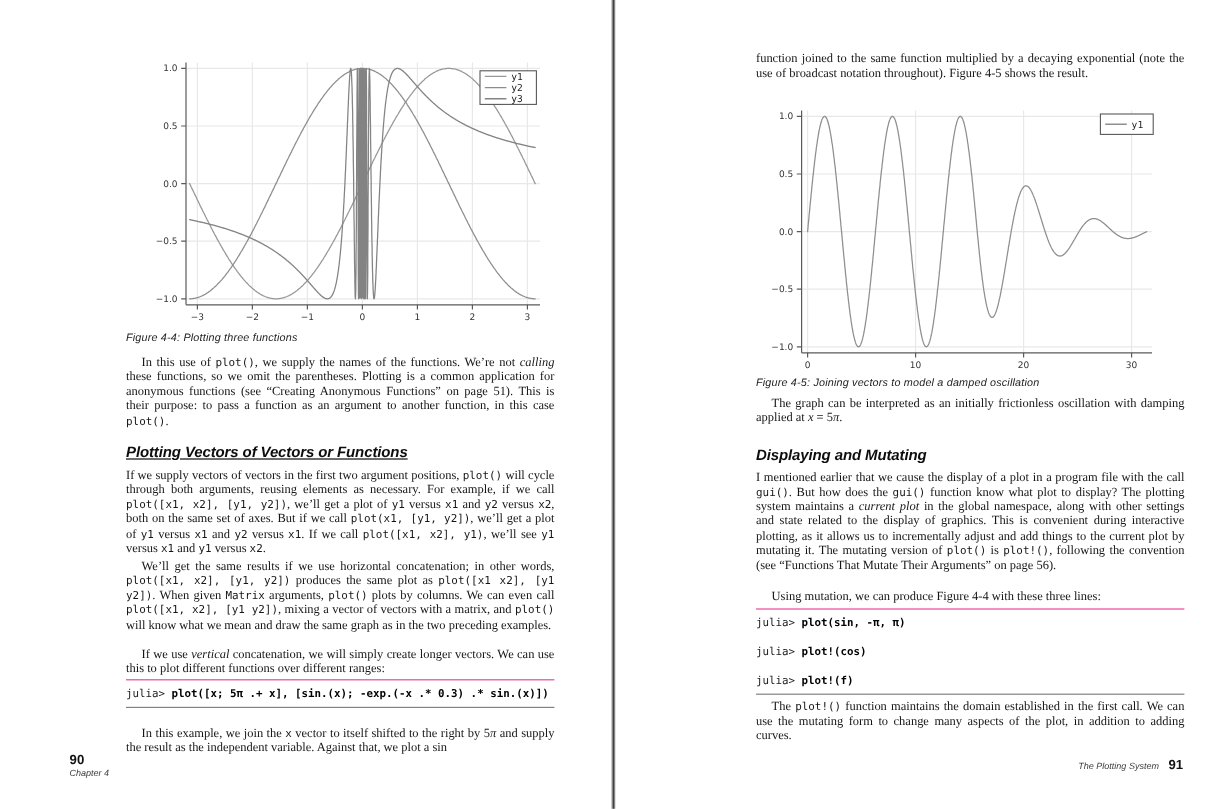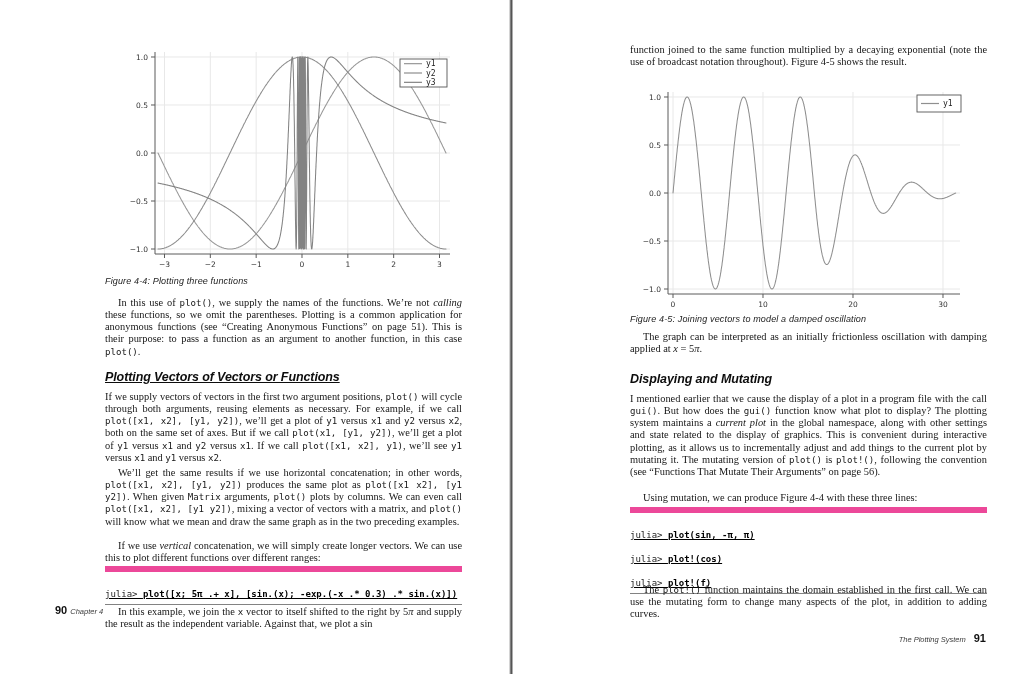--- a/index.html
+++ b/index.html
@@ -25,23 +25,22 @@
   .paras{width:357px;}
   .para{
     margin:0;text-align:justify;font-size:10.4px;line-height:12.15px;color:#161616;
   }
   .para.indent{text-indent:13px;}
   .seg-p{}
   .seg-e{font-style:italic;}
   .seg-c{font-family:"DejaVu Sans Mono",monospace;font-size:9.1px;}
   
   .code-block{
-    width:357px;border-top:6px solid #ec4899;border-bottom:1px solid #828282;
-    padding:16px 0 3px 0;
-    text-decoration:underline;
+    width:357px;border-top:1px solid #ec4899;border-bottom:1px solid #828282;
+    padding:6px 0 3px 0;
   }
   .code-line{
     font-family:"DejaVu Sans Mono",monospace;font-size:9px;line-height:13px;
     color:#111;white-space:pre;
   }
   .code-line.gap{margin-bottom:11px;}
   .code-line .prompt{font-weight:normal;color:#222;}
   .code-line .cmd{font-weight:bold;color:#000;}
   
   .footer{display:flex;align-items:baseline;}
@@ -138,21 +137,21 @@
     </div>
 
   <div class="abs code-block" style="left:105px;top:566px;">
       <div class="code-line"><span class="prompt">julia&gt; </span><span class="cmd">plot([x; 5π .+ x], [sin.(x); -exp.(-x .* 0.3) .* sin.(x)])</span></div>
     </div>
 
   <div class="abs paras" style="left:105px;top:606px;">
       <p class="para indent"><span class="seg-p">In this example, we join the </span><span class="seg-c">x</span><span class="seg-p"> vector to itself shifted to the right by 5</span><span class="seg-e">π</span><span class="seg-p"> and supply the result as the independent variable. Against that, we plot a sin</span></p>
     </div>
 
-  <div class="abs footer footer-left" style="left:55px;top:604px;">
+  <div class="abs footer footer-left" style="left:55px;top:628px;flex-direction:column;">
     <span class="pagenum">90</span>
     <span class="running">Chapter 4</span>
   </div>
 </div>
 
 <div>
 
   <div class="abs paras" style="left:630px;top:44px;">
       <p class="para"><span class="seg-p">function joined to the same function multiplied by a decaying exponential (note the use of broadcast notation throughout). Figure 4-5 shows the result.</span></p>
     </div>

